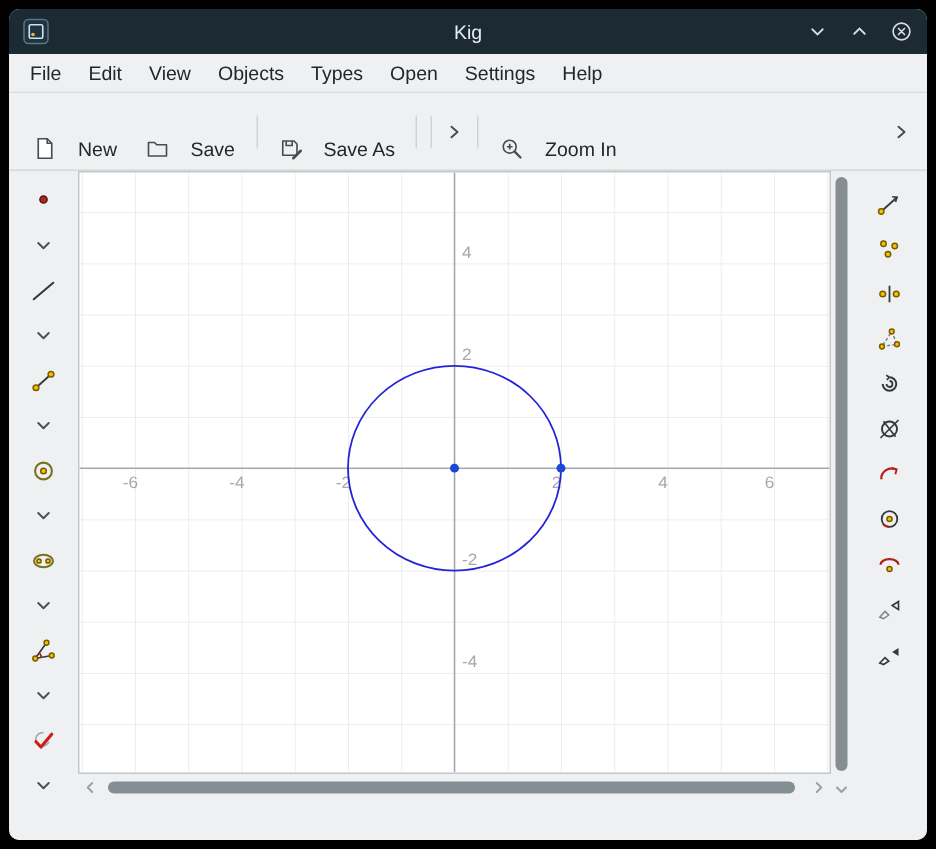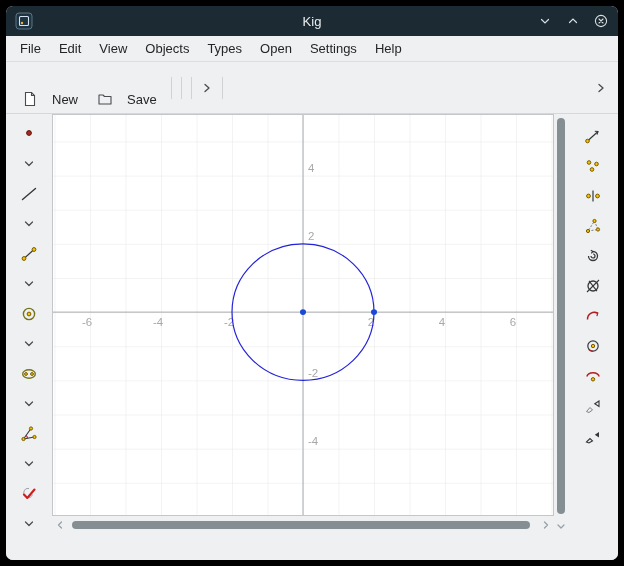--- a/index.html
+++ b/index.html
@@ -94,28 +94,44 @@
       </svg>
       <span>New</span>
     </button>
     <button class="tbtn">
       <svg width="16" height="16" viewBox="0 0 16 16">
         <path d="M2 13 V4 h4 l1.5 1.5 H14 V13 z" fill="none" stroke="#474c50" stroke-width="1.1" stroke-linejoin="round"></path>
       </svg>
       <span>Save</span>
     </button>
     <span class="tsep"></span>
+    <button class="tbtn">
+      <svg width="16" height="16" viewBox="0 0 16 16">
+        <path d="M2.5 3 h7.5 l2 2 v7.5 h-9.5 z" fill="none" stroke="#474c50" stroke-width="1.1" stroke-linejoin="round"></path>
+        <path d="M4.8 3 v3 h4 V3" fill="none" stroke="#474c50" stroke-width="1.1"></path>
+        <path d="M9.5 14.5 L14.5 9.5" stroke="#474c50" stroke-width="1.7" stroke-linecap="round"></path>
+      </svg>
+      <span>Save As</span>
+    </button>
     <span class="tsep"></span>
     <span class="tsep"></span>
     <button class="tbtn-more">
       <svg width="14" height="14" viewBox="0 0 14 14">
         <path d="M5 3.5 L9 7 L5 10.5" fill="none" stroke="#474c50" stroke-width="1.3" stroke-linecap="round" stroke-linejoin="round"></path>
       </svg>
     </button>
     <span class="tsep"></span>
+    <button class="tbtn">
+      <svg width="16" height="16" viewBox="0 0 16 16">
+        <circle cx="6.8" cy="6.8" r="4.3" fill="none" stroke="#474c50" stroke-width="1.1"></circle>
+        <path d="M10.1 10.1 L14 14" stroke="#474c50" stroke-width="1.5" stroke-linecap="round"></path>
+        <path d="M6.8 4.9 v3.8 M4.9 6.8 h3.8" stroke="#474c50" stroke-width="1.1"></path>
+      </svg>
+      <span>Zoom In</span>
+    </button>
     <span class="tb-spacer"></span>
     <button class="tbtn-more">
       <svg width="14" height="14" viewBox="0 0 14 14">
         <path d="M5 3.5 L9 7 L5 10.5" fill="none" stroke="#474c50" stroke-width="1.3" stroke-linecap="round" stroke-linejoin="round"></path>
       </svg>
     </button>
   </div>
 
   <div class="main">
 

